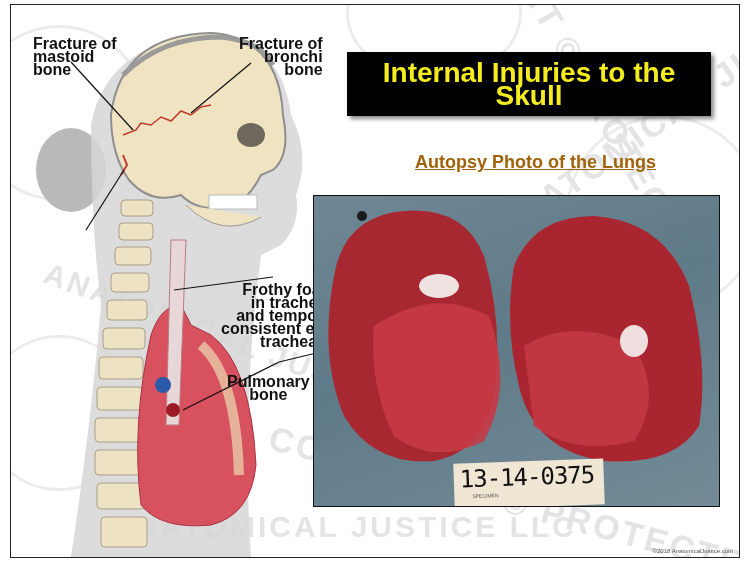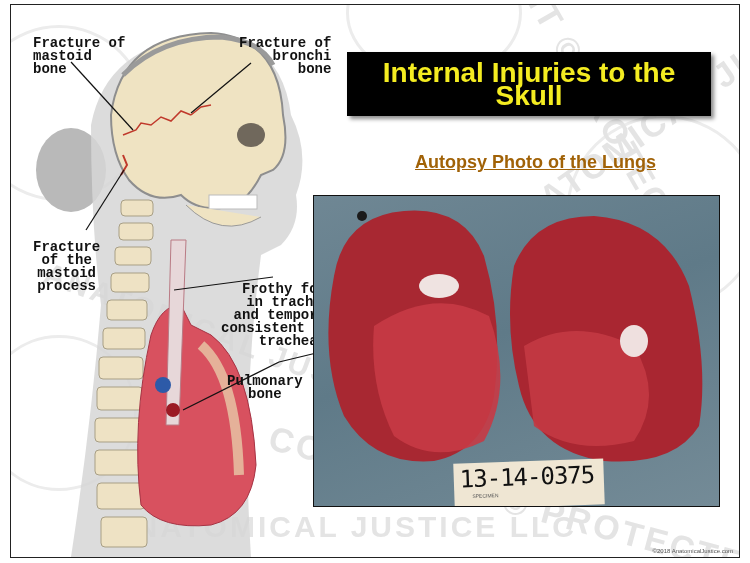--- a/index.html
+++ b/index.html
@@ -4,21 +4,21 @@
 <style>
   html,body{margin:0;padding:0;background:#fff;}
   body{width:750px;height:563px;position:relative;overflow:hidden;font-family:"Liberation Sans",sans-serif;}
   .frame{position:absolute;left:10px;top:4px;width:728px;height:552px;border:1.5px solid #222;background:#fff;overflow:hidden;}
   .wm{position:absolute;color:#e4e4e4;font-weight:bold;font-size:34px;letter-spacing:3px;white-space:nowrap;pointer-events:none;}
   .seal{position:absolute;border:3px solid #ececec;border-radius:50%;pointer-events:none;}
   .title-box{position:absolute;left:336px;top:47px;width:364px;height:64px;background:#000;box-shadow:3px 3px 4px rgba(0,0,0,.45);display:flex;align-items:center;justify-content:center;text-align:center;}
   .title-box span{color:#f4ec21;font-weight:bold;font-size:28px;line-height:23px;}
   .photo-title{position:absolute;left:404px;top:147px;font-weight:bold;font-size:18px;text-decoration:underline;color:#a16207;}
   .photo{position:absolute;left:302px;top:190px;width:405px;height:310px;border:1.5px solid #111;background:linear-gradient(160deg,#6f8794 0%,#5f7a88 45%,#748b97 100%);overflow:hidden;}
-  .label{position:absolute;font-weight:bold;font-size:14px;line-height:13px;color:#111;font-family:Liberation Mono, monospace;}
+  .label{position:absolute;font-weight:bold;font-size:16px;line-height:13px;color:#111;}
   .specimen{position:absolute;left:140px;top:265px;width:150px;height:46px;background:#efe6d3;transform:rotate(-2deg);}
   .specimen .num{font-family:"DejaVu Sans Mono",monospace;font-size:24px;color:#111;padding:2px 0 0 6px;letter-spacing:-1px;}
   .specimen .small{font-size:5px;color:#555;padding-left:18px;}
   .copyright{position:absolute;right:6px;bottom:3px;font-size:6px;color:#555;}
   svg{position:absolute;left:0;top:0;}
 </style>
 </head>
 <body>
 
 <div class="frame">
@@ -85,26 +85,20 @@
   <div class="label" style="left:22px;top:32px;">
     <div>Fracture of</div>
       <div>mastoid</div>
       <div>bone</div>
   </div>
   <div class="label" style="left:228px;top:32px;text-align:right;">
     <div>Fracture of</div>
       <div>bronchi</div>
       <div>bone</div>
   </div>
-  <div class="label" style="left:22px;top:236px;text-align:center;">
-    <div>Fracture</div>
-      <div>of the</div>
-      <div>mastoid</div>
-      <div>process</div>
-  </div>
   <div class="label" style="left:210px;top:278px;text-align:center;">
     <div>Frothy foam</div>
       <div>in trachea</div>
       <div>and temporal,</div>
       <div>consistent edema</div>
       <div>trachea</div>
   </div>
   <div class="label" style="left:216px;top:370px;text-align:center;">
     <div>Pulmonary</div>
       <div>bone</div>

